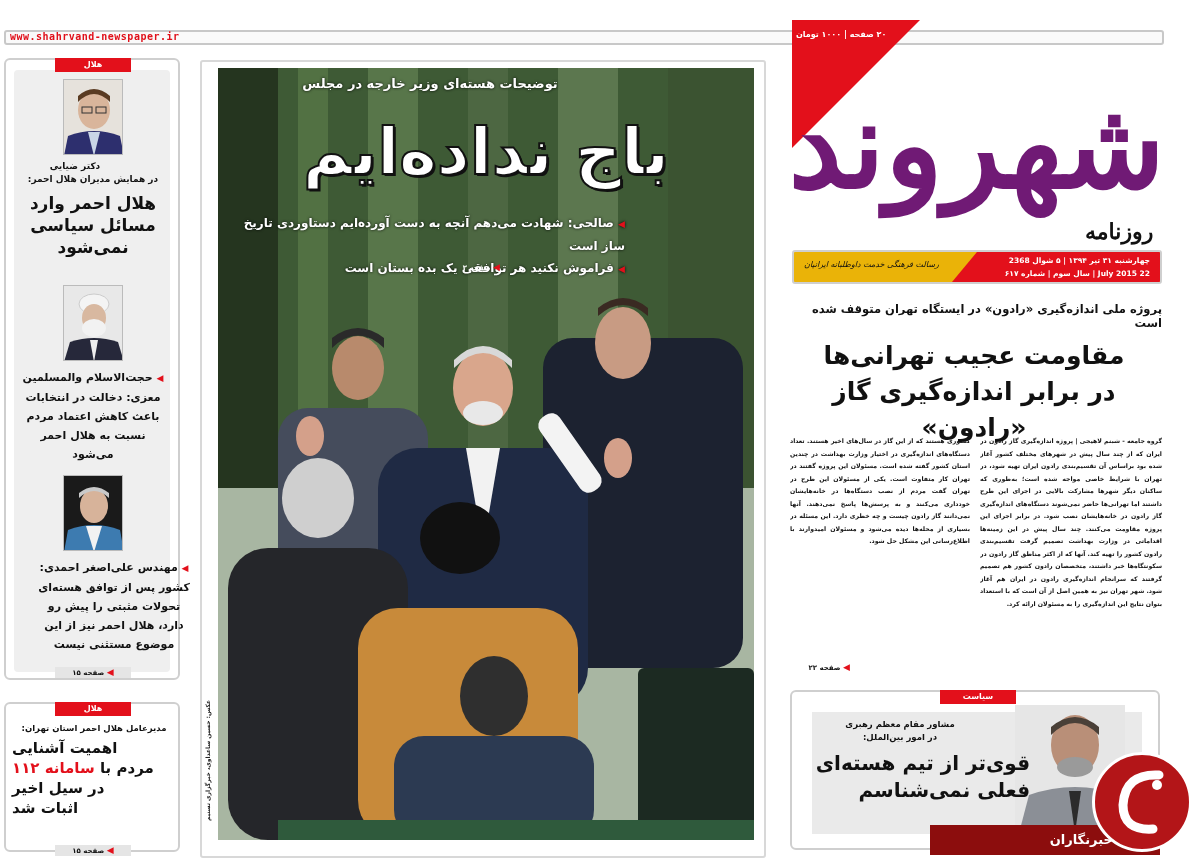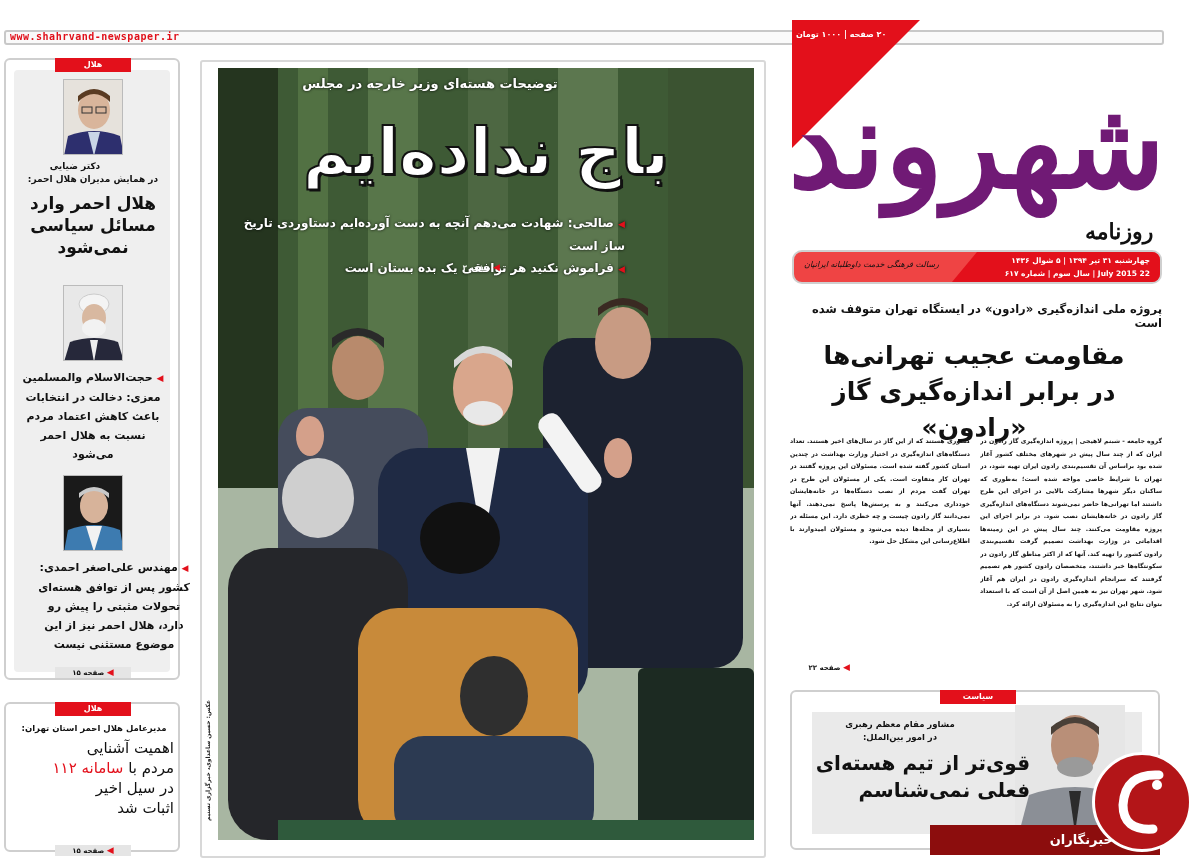--- a/index.html
+++ b/index.html
@@ -68,21 +68,21 @@
   }
   .mast-price { left: 796px; top: 30px; font-size: 8px; color: #fff; font-weight: bold; }
   .logo {
     left: 820px; top: 60px; width: 345px; height: 190px;
     font-size: 120px; font-weight: bold; font-family: "DejaVu Serif", serif; line-height: 170px;
     text-align: center; letter-spacing: -6px; color: #701a75;
   }
   .logo-pre { left: 1085px; top: 218px; font-size: 22px; font-weight: bold; font-family: "DejaVu Serif", serif; }
   .date-bar {
     left: 792px; top: 250px; width: 370px; height: 34px; border: 2px solid #cfcfcf;
-    border-radius: 10px; background: #ef4444; overflow: hidden;
+    border-radius: 3px; background: #eab308; overflow: hidden;
   }
   .date-red {
     position: absolute; right: 0; top: 0; width: 208px; height: 30px; background: #e3101b;
     clip-path: polygon(12% 0, 100% 0, 100% 100%, 0 100%);
   }
   .date-line { font-size: 7.5px; color: #fff; font-weight: bold; line-height: 13px; text-align: right; padding-right: 10px; padding-top: 2px; }
   .tagline { position: absolute; left: 10px; top: 8px; font-size: 8px; font-style: italic; font-family: "DejaVu Serif", serif; }
 
   
   .story-kicker { left: 790px; top: 302px; width: 372px; font-size: 11.5px; font-weight: bold; text-align: right; }
@@ -158,21 +158,21 @@
   <span>کشور پس از توافق هسته‌ای تحولات مثبتی را پیش رو دارد، هلال احمر نیز از این موضوع مستثنی نیست</span>
 </div>
 <div class="abs page-ref rtl" style="left:55px; top:667px; width:76px;">
   <span class="bullet">◀</span>
   <span>صفحه ۱۵</span>
 </div>
 
 <div class="abs side-box" style="left:4px; top:702px; width:176px; height:150px;"></div>
 <div class="abs section-tag" style="left:55px; top:702px; width:76px;">هلال</div>
 <div class="abs caption-small rtl" style="left:10px; top:722px; width:168px; font-size:8.5px;">مدیرعامل هلال احمر استان تهران:</div>
-<div class="abs rtl" style="left:12px; top:738px; width:162px; text-align:right; font-size:15px; font-weight:normal; line-height:20px;">
+<div class="abs rtl" style="left:12px; top:738px; width:162px; text-align:left; font-size:15px; font-weight:bold; line-height:20px;">
   <div>اهمیت آشنایی</div>
   <div><span>مردم با</span> <span style="color:#e3101b">سامانه ۱۱۲</span></div>
   <div>در سیل اخیر</div>
   <div>اثبات شد</div>
 </div>
 <div class="abs page-ref rtl" style="left:55px; top:845px; width:76px;">
   <span class="bullet">◀</span>
   <span>صفحه ۱۵</span>
 </div>
 
@@ -237,21 +237,21 @@
 <div class="abs mast-triangle"></div>
 <div class="abs mast-price rtl">
   <span>۲۰ صفحه</span> |
   <span>۱۰۰۰ تومان</span>
 </div>
 <div class="abs rtl logo">شهروند</div>
 <div class="abs rtl logo-pre">روزنامه</div>
 <div class="abs date-bar">
   <div class="tagline rtl">رسالت فرهنگی خدمت داوطلبانه ایرانیان</div>
   <div class="date-red">
-    <div class="date-line rtl">چهارشنبه ۳۱ تیر ۱۳۹۴ | ۵ شوال ۱۴۳۶</div>
+    <div class="date-line rtl">چهارشنبه ۳۱ تیر ۱۳۹۴ | ۵ شوال 2368</div>
     <div class="date-line rtl" style="padding-top:0;">22 July 2015 | سال سوم | شماره ۶۱۷</div>
   </div>
 </div>
 
 <div class="abs story-kicker rtl">پروژه ملی اندازه‌گیری «رادون» در ایستگاه تهران متوقف شده است</div>
 <div class="abs story-head rtl">
   <div>مقاومت عجیب تهرانی‌ها</div>
   <div>در برابر اندازه‌گیری گاز «رادون»</div>
 </div>
 <div class="abs story-col rtl" style="left:980px; top:435px; width:182px; height:245px; overflow:hidden;">گروه جامعه - شبنم لاهیجی | پروژه اندازه‌گیری گاز رادون در ایران که از چند سال پیش در شهرهای مختلف کشور آغاز شده بود براساس آن تقسیم‌بندی رادون ایران تهیه شود، در تهران با شرایط خاصی مواجه شده است؛ به‌طوری که ساکنان دیگر شهرها مشارکت بالایی در اجرای این طرح داشتند اما تهرانی‌ها حاضر نمی‌شوند دستگاه‌های اندازه‌گیری گاز رادون در خانه‌هایشان نصب شود. در برابر اجرای این پروژه مقاومت می‌کنند. چند سال پیش در این زمینه‌ها اقداماتی در وزارت بهداشت تصمیم گرفت تقسیم‌بندی رادون کشور را تهیه کند. آنها که از اکثر مناطق گاز رادون در سکونتگاه‌ها خبر داشتند، متخصصان رادون کشور هم تصمیم گرفتند که سرانجام اندازه‌گیری رادون در ایران هم آغاز شود. شهر تهران نیز به همین اصل از آن است که با استعداد بتوان نتایج این اندازه‌گیری را به مسئولان ارائه کرد.</div>

